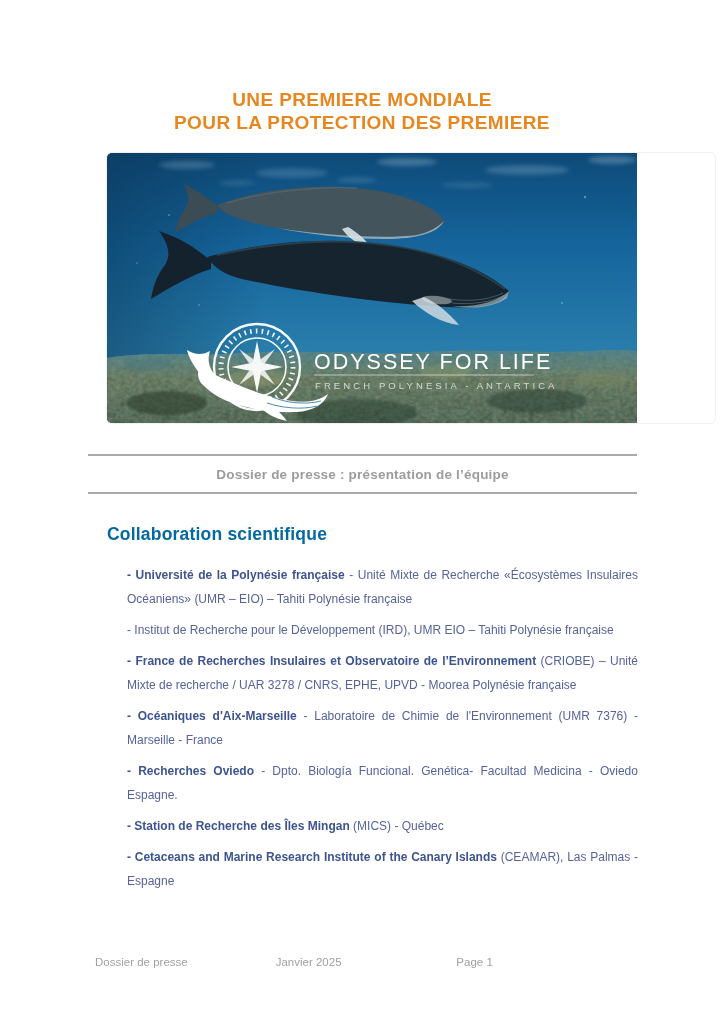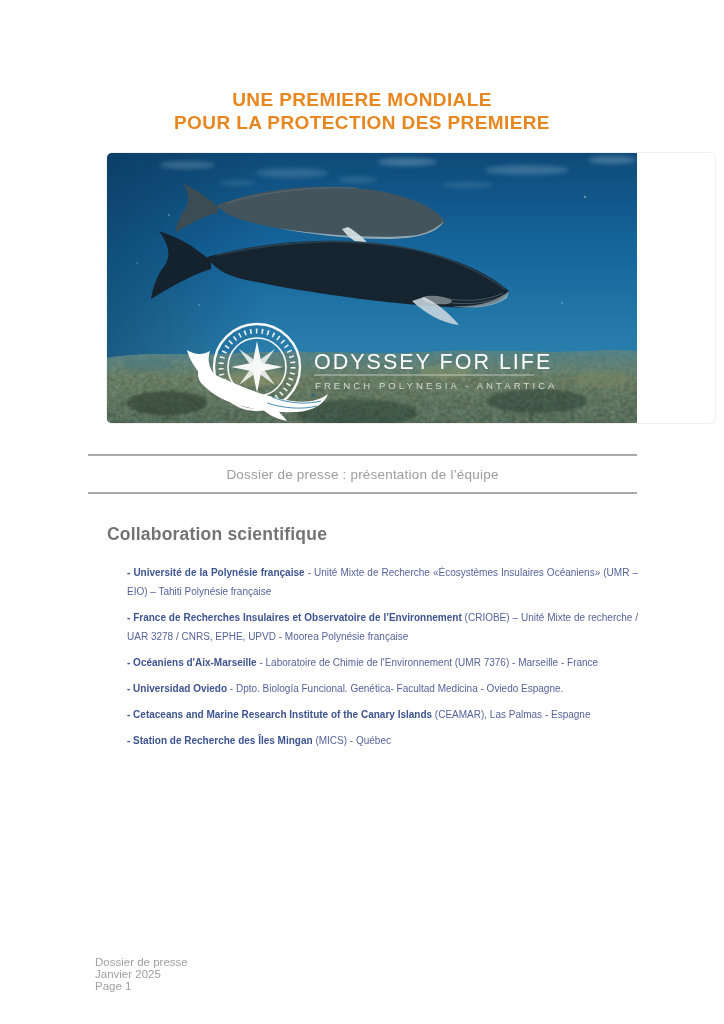--- a/index.html
+++ b/index.html
@@ -16,39 +16,39 @@
   
   .photo{
     position:absolute;left:107px;top:153px;width:608px;height:270px;
     border-radius:5px;overflow:hidden;box-shadow:0 0 0 1px rgba(0,0,0,.06);
   }
   .photo svg{display:block;}
   
   .banner{position:absolute;left:88px;top:454px;width:549px;}
   .rule{height:2px;background:#a9a9a9;border:none;margin:0;}
   .banner-text{
-    text-align:center;color:#9c9c9c;font-weight:normal;font-size:13.5px;
+    text-align:center;color:#9c9c9c;font-weight:bold;font-size:13.5px;
     padding:11px 0 10px;letter-spacing:.2px;
   }
   
   .section-heading{
     position:absolute;left:107px;top:524px;margin:0;
-    color:#737373;font-size:17.5px;font-weight:bold;letter-spacing:.2px;
+    color:#0369a1;font-size:17.5px;font-weight:bold;letter-spacing:.2px;
   }
   
   .collab-list{position:absolute;left:127px;top:563px;width:511px;}
   .collab-list p.item{
-    margin:0 0 7px;color:#56639A;font-size:10px;line-height:19px;
+    margin:0 0 7px;color:#56639A;font-size:12px;line-height:24px;
     text-align:justify;
   }
   .collab-list p.item .b{font-weight:bold;color:#3E5490;}
   
   .footer{
     position:absolute;left:95px;top:956px;width:542px;display:flex;
-    color:#a0a0a0;font-size:11.5px;flex-direction:column;
+    color:#a0a0a0;font-size:11.5px;
   }
   .footer .fl{flex:1;text-align:left;}
   .footer .fc{flex:1;}
   .footer .fr{flex:1;}
 </style>
 </head>
 <body>
 
 <div class="page">
 
@@ -195,25 +195,26 @@
   <div class="banner">
     <hr class="rule">
     <div class="banner-text">Dossier de presse : présentation de l’équipe</div>
     <hr class="rule">
   </div>
 
   <h2 class="section-heading">Collaboration scientifique</h2>
 
   <div class="collab-list">
       <p class="item"><span class="b">- </span><span class="b">Université de la Polynésie française</span><span> - Unité Mixte de Recherche «Écosystèmes Insulaires Océaniens» (UMR – EIO) – Tahiti Polynésie française</span></p>
+      <p class="item"><span>- Institut de Recherche pour le Développement (IRD), UMR EIO – Tahiti Polynésie française</span></p>
       <p class="item"><span class="b">- </span><span class="b">France de Recherches Insulaires et Observatoire de l’Environnement</span><span> (CRIOBE) – Unité Mixte de recherche / UAR 3278 / CNRS, EPHE, UPVD - Moorea Polynésie française</span></p>
-      <p class="item"><span class="b">- </span><span class="b">Océaniens d'Aix-Marseille</span><span> - Laboratoire de Chimie de l'Environnement (UMR 7376) - Marseille  - France</span></p>
-      <p class="item"><span class="b">- </span><span class="b">Universidad Oviedo</span><span> - Dpto. Biología Funcional. Genética- Facultad Medicina - Oviedo Espagne.</span></p>
+      <p class="item"><span class="b">- </span><span class="b">Océaniques d'Aix-Marseille</span><span> - Laboratoire de Chimie de l'Environnement (UMR 7376) - Marseille  - France</span></p>
+      <p class="item"><span class="b">- </span><span class="b">Recherches Oviedo</span><span> - Dpto. Biología Funcional. Genética- Facultad Medicina - Oviedo Espagne.</span></p>
+      <p class="item"><span class="b">- </span><span class="b">Station de Recherche des Îles Mingan</span><span>  (MICS) - Québec</span></p>
       <p class="item"><span class="b">- </span><span class="b">Cetaceans and Marine Research Institute of the Canary Islands</span><span> (CEAMAR), Las Palmas - Espagne</span></p>
-      <p class="item"><span class="b">- </span><span class="b">Station de Recherche des Îles Mingan</span><span>  (MICS) - Québec</span></p>
     </div>
 
   <div class="footer">
     <span class="fl">Dossier de presse</span>
     <span class="fc">Janvier 2025</span>
     <span class="fr">Page 1</span>
   </div>
 
 </div>
 

